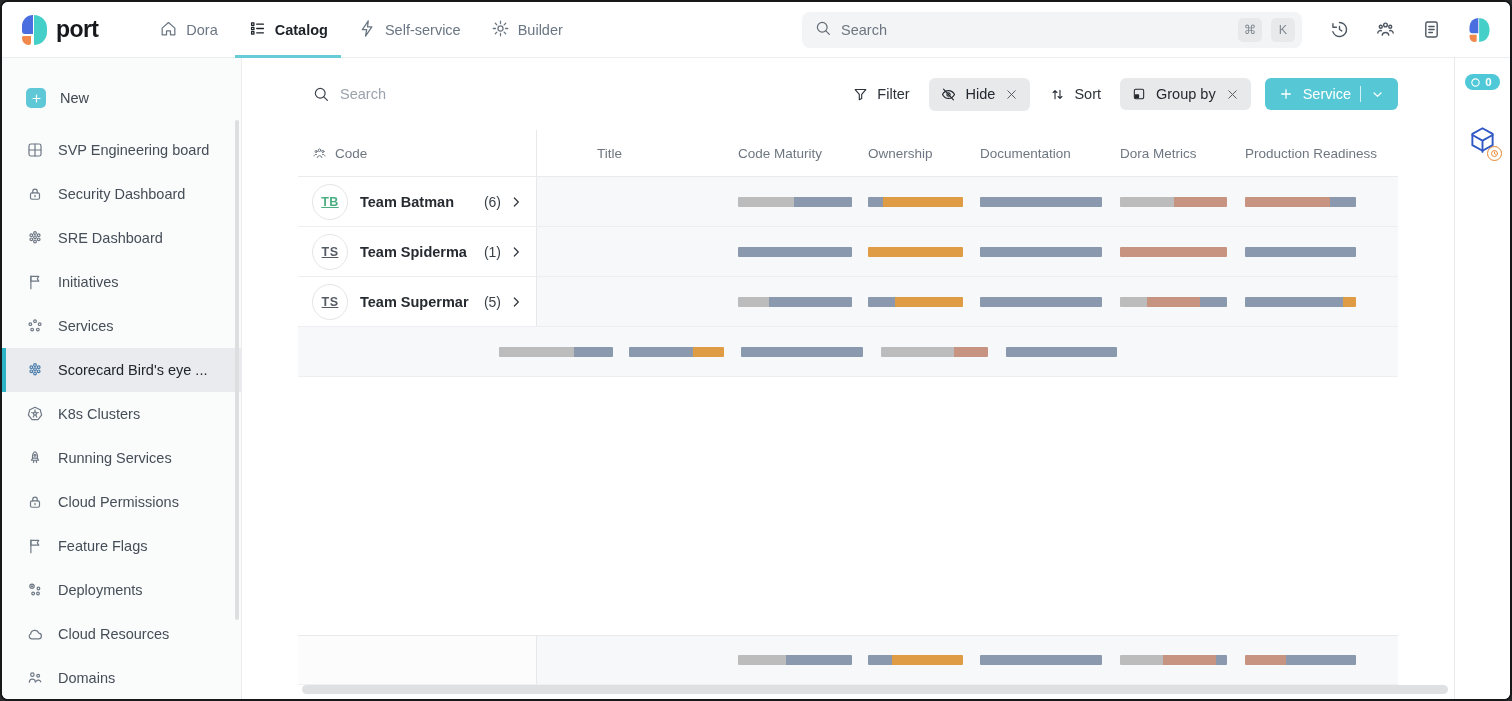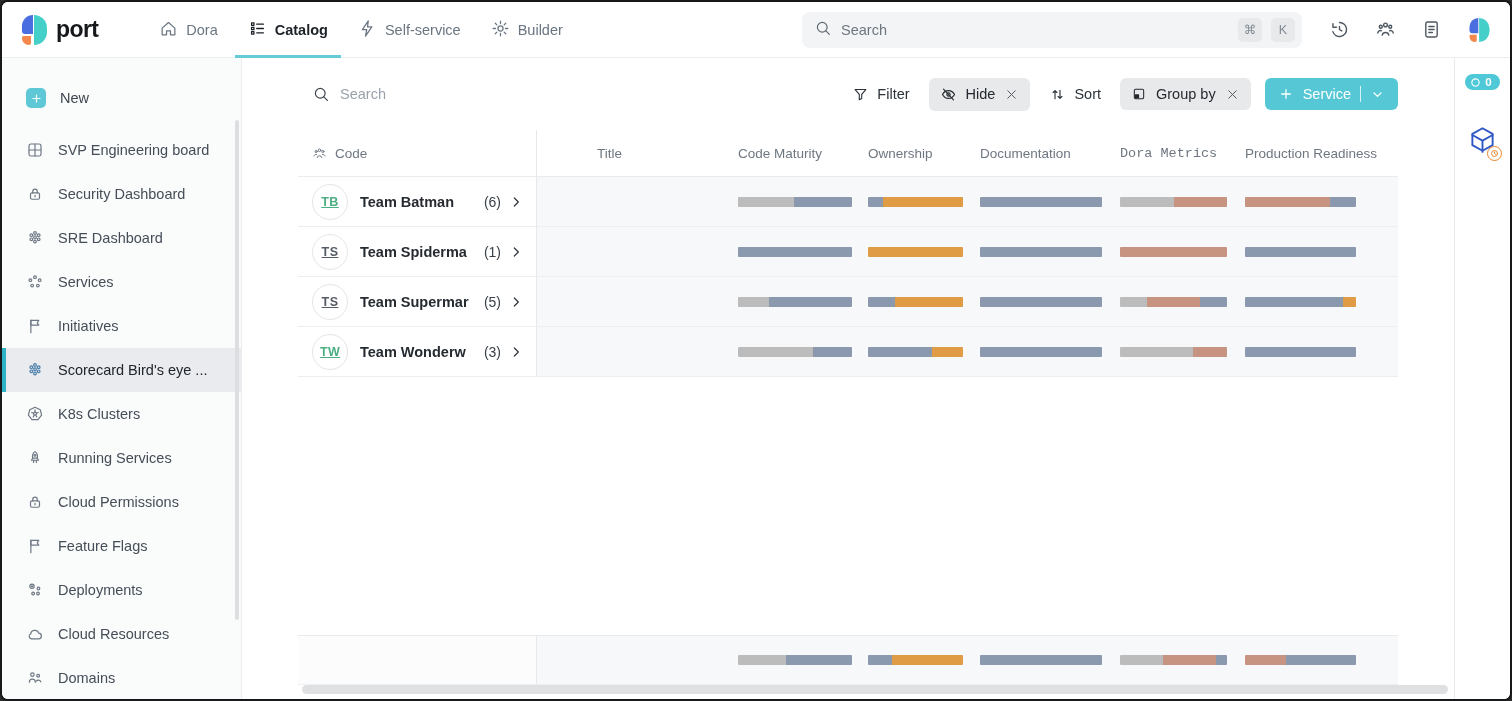--- a/index.html
+++ b/index.html
@@ -66,21 +66,21 @@
   
   .table { margin-top:18px; }
   .thead { display:flex; height:47px; align-items:center; color:#6e7781; font-size:13.5px; border-bottom:1px solid #e9ebed; }
   .th { display:flex; align-items:center; gap:8px; padding-left:16px; }
   .th .ic { color:#6e7781; display:flex; }
   .c-team  { width:239px; flex-shrink:0; }
   .c-title { width:185px; flex-shrink:0; }
   .c-cm    { width:130px; flex-shrink:0; }
   .c-own   { width:112px; flex-shrink:0; }
   .c-doc   { width:140px; flex-shrink:0; }
-  .c-dora  { width:125px; flex-shrink:0;font-family:Liberation Mono, monospace; }
+  .c-dora  { width:125px; flex-shrink:0; }
   .c-pr    { width:169px; flex-shrink:0; }
   .th.c-team  { height:100%; padding-left:14px; border-right:1px solid #e6e8ea; }
   .th.c-title { padding-left:60px; }
 
   .trow { display:flex; height:50px; background:#f7f8fa; border-bottom:1px solid #eceef1; align-items:center; cursor:pointer; }
   .team-cell { width:239px; height:100%; background:#fff; display:flex; align-items:center; padding:0 12px 0 14px; border-right:1px solid #e6e8ea; flex-shrink:0; }
   .avatar { width:36px; height:36px; border-radius:50%; background:#fff; border:1px solid #e3e5e7; display:grid; place-items:center; font-size:12.5px; font-weight:700; letter-spacing:.4px; flex-shrink:0;text-decoration:underline; }
   .tname { margin-left:12px; font-size:14.5px; font-weight:600; color:#262b31; white-space:nowrap; overflow:hidden; max-width:112px; }
   .tcount { margin-left:auto; font-size:14px; color:#394048; }
   .tchev { margin-left:7px; color:#2f353c; display:flex; cursor:pointer; }
@@ -222,37 +222,37 @@
                 <circle cx="7.1" cy="13.8" r="1.8"></circle>
                 <circle cx="7.1" cy="8.2" r="1.8"></circle>
                 <circle cx="12" cy="11" r="1.8"></circle>
               </svg>
             </span>
             <span>SRE Dashboard</span>
           </div>
           <div class="sb-item">
             <span class="ic">
               <svg width="18" height="18" viewBox="0 0 24 24" fill="none" stroke="currentColor" stroke-width="1.6" stroke-linecap="round" stroke-linejoin="round">
+                <path d="M6.5 21V4"></path>
+                <path d="M6.5 4.5h10.5l-2 3.2 2 3.2H6.5z"></path>
+              </svg>
+            </span>
+            <span>Initiatives</span>
+          </div>
+          <div class="sb-item">
+            <span class="ic">
+              <svg width="18" height="18" viewBox="0 0 24 24" fill="none" stroke="currentColor" stroke-width="1.6" stroke-linecap="round" stroke-linejoin="round">
                 <circle cx="12" cy="5.5" r="1.8"></circle>
                 <circle cx="5.8" cy="9.5" r="1.8"></circle>
                 <circle cx="18.2" cy="9.5" r="1.8"></circle>
                 <circle cx="8.2" cy="16.8" r="1.8"></circle>
                 <circle cx="15.8" cy="16.8" r="1.8"></circle>
               </svg>
             </span>
             <span>Services</span>
-          </div>
-          <div class="sb-item">
-            <span class="ic">
-              <svg width="18" height="18" viewBox="0 0 24 24" fill="none" stroke="currentColor" stroke-width="1.6" stroke-linecap="round" stroke-linejoin="round">
-                <path d="M6.5 21V4"></path>
-                <path d="M6.5 4.5h10.5l-2 3.2 2 3.2H6.5z"></path>
-              </svg>
-            </span>
-            <span>Initiatives</span>
           </div>
           <div class="sb-item selected">
             <span class="ic">
               <svg width="18" height="18" viewBox="0 0 24 24" fill="none" stroke="currentColor" stroke-width="1.6" stroke-linecap="round" stroke-linejoin="round">
                 <circle cx="12" cy="5.4" r="1.8"></circle>
                 <circle cx="16.9" cy="8.2" r="1.8"></circle>
                 <circle cx="16.9" cy="13.8" r="1.8"></circle>
                 <circle cx="12" cy="16.6" r="1.8"></circle>
                 <circle cx="7.1" cy="13.8" r="1.8"></circle>
                 <circle cx="7.1" cy="8.2" r="1.8"></circle>
@@ -560,30 +560,20 @@
                   </div>
                 </div>
                 <div class="cell c-pr">
                   <div class="bar">
                     <span class="seg" style="width: 88%; background: rgb(138, 153, 173);"></span>
                     <span class="seg" style="width: 12%; background: rgb(223, 156, 69);"></span>
                   </div>
                 </div>
               </div>
               <div class="trow">
-                <div class="team-cell">
-                  <span class="avatar" style="color:#4caf82">TW</span>
-                  <span class="tname">Team Wonderw</span>
-                  <span class="tcount">(3)</span>
-                  <span class="tchev">
-                    <svg width="16" height="16" viewBox="0 0 24 24" fill="none" stroke="currentColor" stroke-width="1.8" stroke-linecap="round" stroke-linejoin="round">
-                      <path d="M9.5 6l6 6-6 6"></path>
-                    </svg>
-                  </span>
-                </div>
                 <div class="cell c-title"></div>
                 <div class="cell c-cm">
                   <div class="bar">
                     <span class="seg" style="width: 66%; background: rgb(188, 188, 188);"></span>
                     <span class="seg" style="width: 34%; background: rgb(138, 153, 173);"></span>
                   </div>
                 </div>
                 <div class="cell c-own">
                   <div class="bar">
                     <span class="seg" style="width: 67%; background: rgb(138, 153, 173);"></span>

